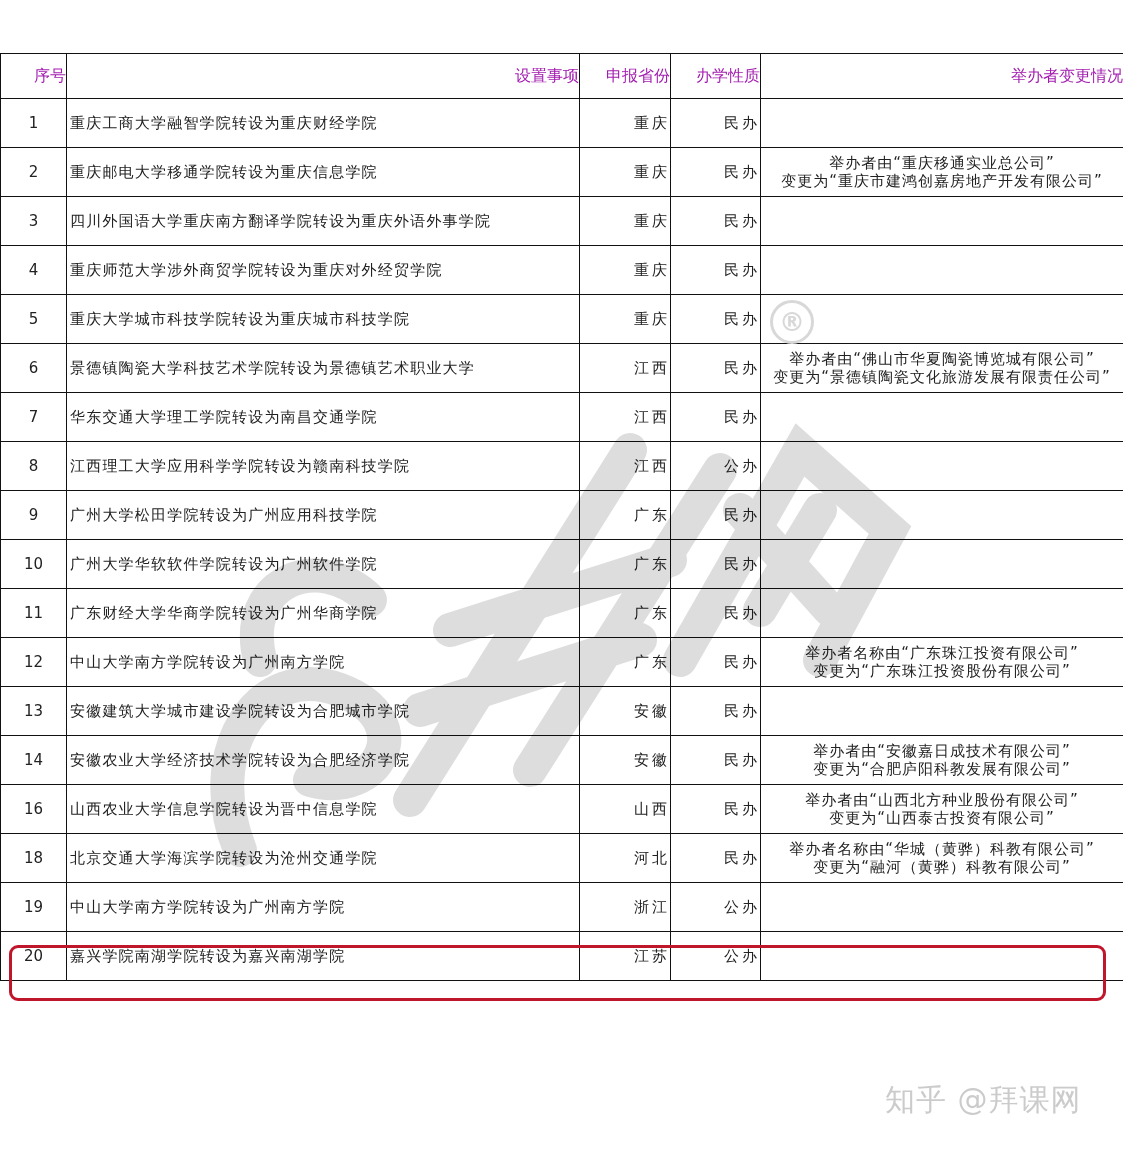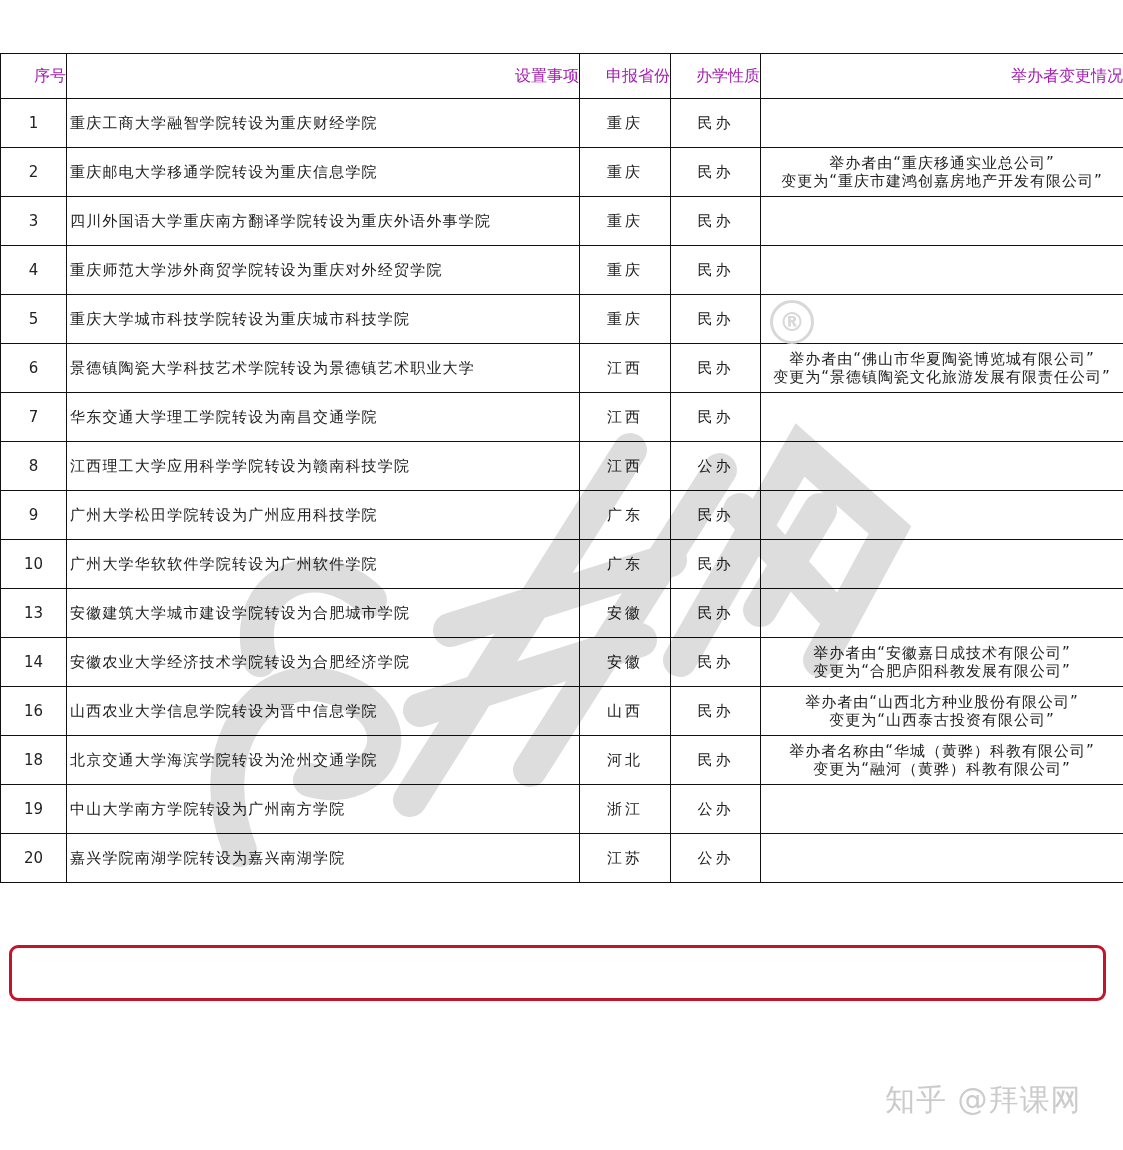--- a/index.html
+++ b/index.html
@@ -59,21 +59,21 @@
       text-align: right;
       color: #a21caf;
     }
     table.grid td {
       height: 48px;
       font-size: 15px;
       color: #222;
     }
     td.c-no { text-align: center; }
     td.c-item { text-align: left; padding-left: 3px !important; letter-spacing: 1.2px; }
-    td.c-prov, td.c-type { text-align: center; letter-spacing: 3px; margin-top: 44px; }
+    td.c-prov, td.c-type { text-align: right; letter-spacing: 3px; margin-top: 44px; }
     td.c-change {
       text-align: center;
       font-size: 13.5px;
       line-height: 18px;
       letter-spacing: 1px;
     }
     .change-line { display: block; white-space: nowrap; }
     .highlight {
       position: absolute;
       left: 9px;
@@ -241,20 +241,40 @@
           <td class="c-no">10</td>
           <td class="c-item">广州大学华软软件学院转设为广州软件学院</td>
           <td class="c-prov">广东</td>
           <td class="c-type">民办</td>
           <td class="c-change">
             <span class="change-line"></span>
             <span class="change-line"></span>
           </td>
         </tr>
       <tr>
+          <td class="c-no">11</td>
+          <td class="c-item">广东财经大学华商学院转设为广州华商学院</td>
+          <td class="c-prov">广东</td>
+          <td class="c-type">民办</td>
+          <td class="c-change">
+            <span class="change-line"></span>
+            <span class="change-line"></span>
+          </td>
+        </tr>
+      <tr>
+          <td class="c-no">12</td>
+          <td class="c-item">中山大学南方学院转设为广州南方学院</td>
+          <td class="c-prov">广东</td>
+          <td class="c-type">民办</td>
+          <td class="c-change">
+            <span class="change-line">举办者名称由“广东珠江投资有限公司”</span>
+            <span class="change-line">变更为“广东珠江投资股份有限公司”</span>
+          </td>
+        </tr>
+      <tr>
           <td class="c-no">13</td>
           <td class="c-item">安徽建筑大学城市建设学院转设为合肥城市学院</td>
           <td class="c-prov">安徽</td>
           <td class="c-type">民办</td>
           <td class="c-change">
             <span class="change-line"></span>
             <span class="change-line"></span>
           </td>
         </tr>
       <tr>

